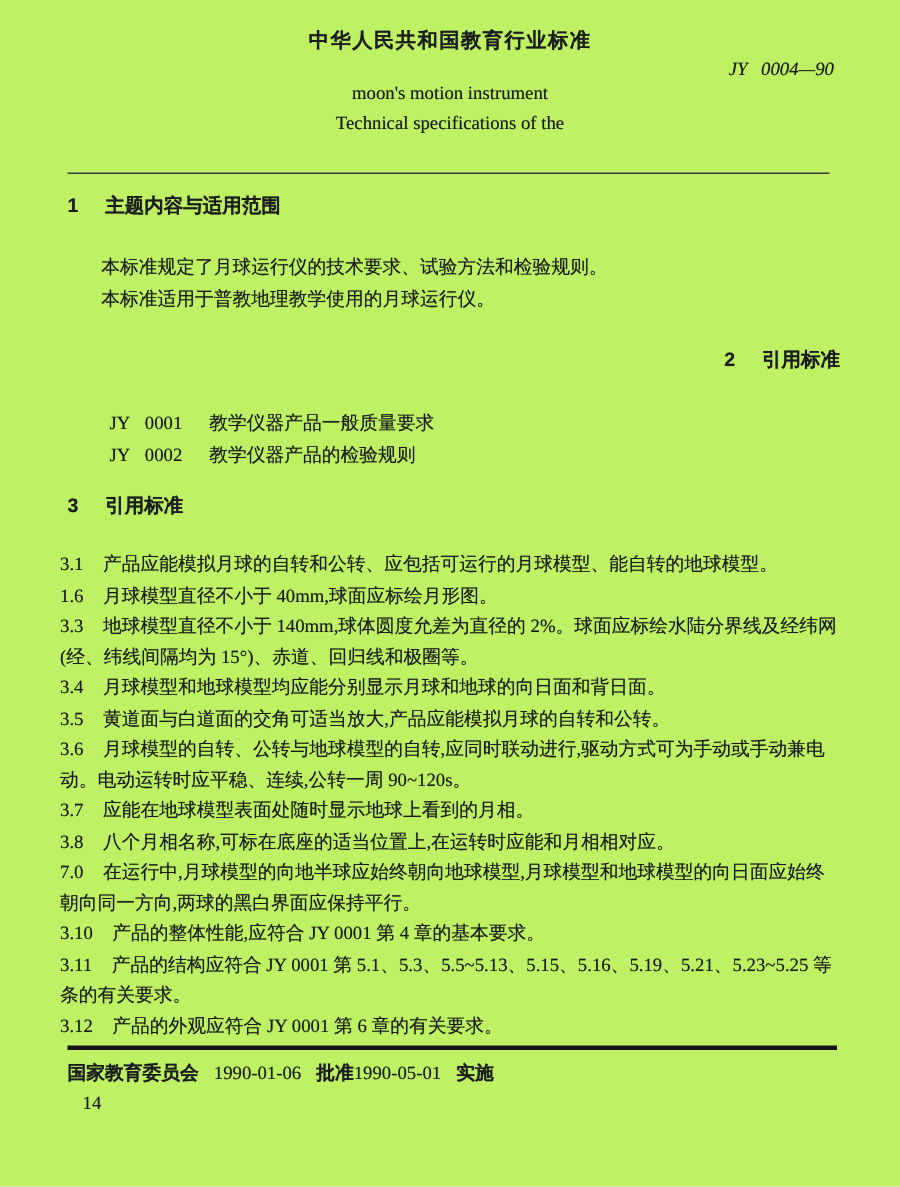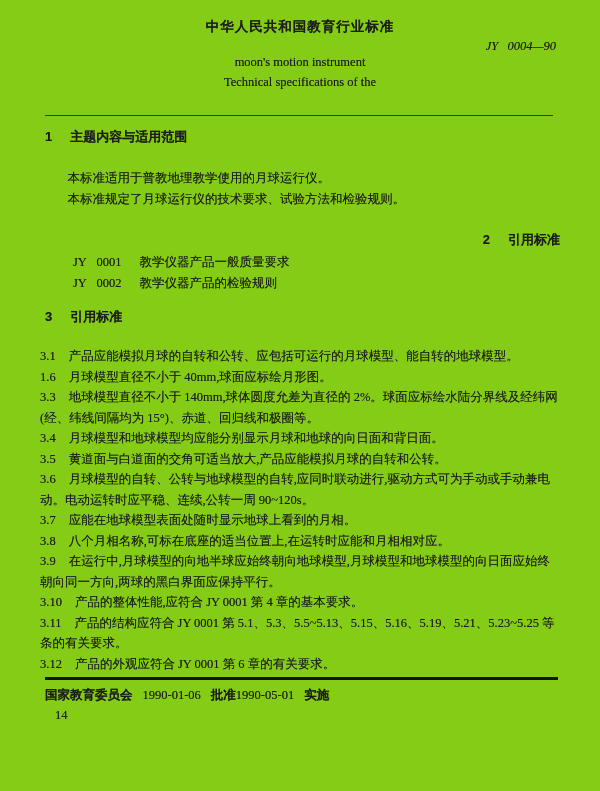--- a/index.html
+++ b/index.html
@@ -1,21 +1,21 @@
 <!DOCTYPE html>
 <html lang="zh"><head>
 <meta charset="utf-8">
 <style>
   html, body { margin: 0; padding: 0; background: #e8e8e8; }
   .page {
     position: relative;
     width: 600px;
     height: 791px;
     margin: 0 auto;
-    background: #84cc16;
+    background: #bef264;
     color: #1c1c1c;
     font-family: "Liberation Serif", serif;
     overflow: hidden;
     text-shadow: 0 0 0.45px rgba(20,20,20,0.55);
   }
   .inner { padding: 18px 40px 0 40px; }
 
   
   .std-type {
     text-align: center;
@@ -76,21 +76,21 @@
   .sec-h.h3 { margin-top: 15px; }
 
   .body-p {
     font-size: 12.5px;
     line-height: 20.5px;
     margin: 0;
     text-indent: 2.2em;
   }
   .p-group { margin-top: 23px; }
 
-  .ref-list { margin-top: 4px; }
+  .ref-list { margin-top: 24px; }
   .ref {
     font-size: 12.5px;
     line-height: 21px;
     margin: 0 0 0 33px;
   }
   .ref .ref-code { margin-right: 18px; word-spacing: 7px; }
 
   .clause-list { margin-top: 21px; }
   .clause {
     font-size: 12.5px;
@@ -131,41 +131,41 @@
 
     <div class="doc-code">JY 0004—90</div>
 
     <div class="en-title">moon's motion instrument</div>
     <div class="en-title first">Technical specifications of the</div>
 
     <hr class="rule-thin">
 
     <h2 class="sec-h h1"><span class="sec-num">1</span><span>主题内容与适用范围</span></h2>
     <div class="p-group">
+      <p class="body-p">本标准规定了月球运行仪的技术要求、试验方法和检验规则。</p>
       <p class="body-p">本标准适用于普教地理教学使用的月球运行仪。</p>
-      <p class="body-p">本标准规定了月球运行仪的技术要求、试验方法和检验规则。</p>
     </div>
 
     <h2 class="sec-h h2"><span class="sec-num">2</span><span>引用标准</span></h2>
     <div class="ref-list">
       <p class="ref"><span class="ref-code">JY 0001</span><span>教学仪器产品一般质量要求</span></p>
       <p class="ref"><span class="ref-code">JY 0002</span><span>教学仪器产品的检验规则</span></p>
     </div>
 
     <h2 class="sec-h h3"><span class="sec-num">3</span><span>引用标准</span></h2>
     <div class="clause-list">
       <p class="clause"><span class="cnum">3.1</span><span>产品应能模拟月球的自转和公转、应包括可运行的月球模型、能自转的地球模型。</span></p>
       <p class="clause"><span class="cnum">1.6</span><span>月球模型直径不小于 40mm,球面应标绘月形图。</span></p>
       <p class="clause"><span class="cnum">3.3</span><span>地球模型直径不小于 140mm,球体圆度允差为直径的 2%。球面应标绘水陆分界线及经纬网(经、纬线间隔均为 15°)、赤道、回归线和极圈等。</span></p>
       <p class="clause"><span class="cnum">3.4</span><span>月球模型和地球模型均应能分别显示月球和地球的向日面和背日面。</span></p>
       <p class="clause"><span class="cnum">3.5</span><span>黄道面与白道面的交角可适当放大,产品应能模拟月球的自转和公转。</span></p>
       <p class="clause"><span class="cnum">3.6</span><span>月球模型的自转、公转与地球模型的自转,应同时联动进行,驱动方式可为手动或手动兼电动。电动运转时应平稳、连续,公转一周 90~120s。</span></p>
       <p class="clause"><span class="cnum">3.7</span><span>应能在地球模型表面处随时显示地球上看到的月相。</span></p>
       <p class="clause"><span class="cnum">3.8</span><span>八个月相名称,可标在底座的适当位置上,在运转时应能和月相相对应。</span></p>
-      <p class="clause"><span class="cnum">3.9</span><span>在运行中,月球模型的向地半球应始终朝向地球模型,月球模型和地球模型的向日面应始终朝向同一方向,两球的黑白界面应保持平行。</span></p>
+      <p class="clause"><span class="cnum">7.0</span><span>在运行中,月球模型的向地半球应始终朝向地球模型,月球模型和地球模型的向日面应始终朝向同一方向,两球的黑白界面应保持平行。</span></p>
       <p class="clause"><span class="cnum">3.10</span><span>产品的整体性能,应符合 JY 0001 第 4 章的基本要求。</span></p>
       <p class="clause"><span class="cnum">3.11</span><span>产品的结构应符合 JY 0001 第 5.1、5.3、5.5~5.13、5.15、5.16、5.19、5.21、5.23~5.25 等条的有关要求。</span></p>
       <p class="clause"><span class="cnum">3.12</span><span>产品的外观应符合 JY 0001 第 6 章的有关要求。</span></p>
     </div>
   </div>
 
   <hr class="rule-thick">
   <div class="footer-row">
     <span class="footer-left"><span class="f-bold">国家教育委员会</span><span class="f-date">1990-01-06</span><span class="f-bold">批准</span></span>
     <span class="footer-right"><span class="f-date">1990-05-01</span><span class="f-bold">实施</span></span>

